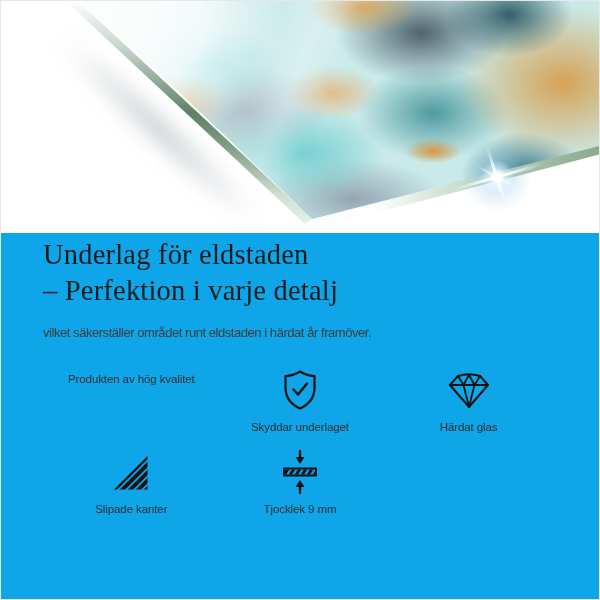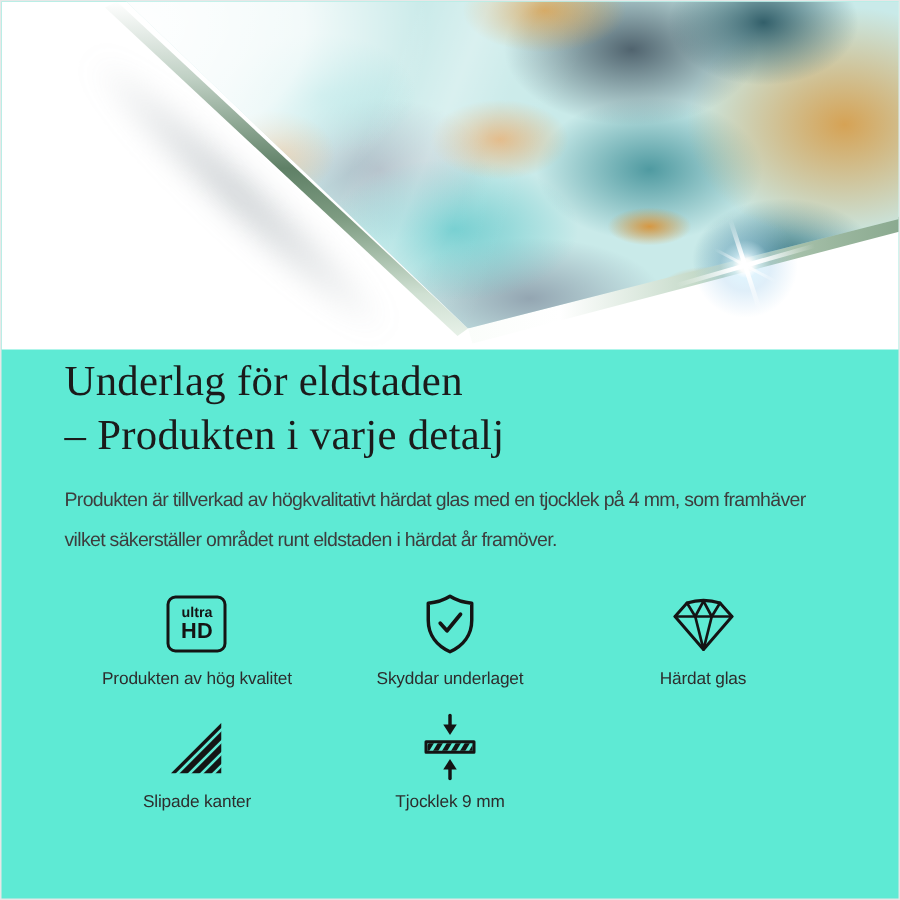--- a/index.html
+++ b/index.html
@@ -1,19 +1,19 @@
 <!DOCTYPE html>
 <html><head>
 <meta charset="utf-8">
 <style>
   * { margin:0; padding:0; box-sizing:border-box; }
   html,body { background:#fff; }
   .page {
     position:relative; width:600px; height:600px; overflow:hidden;
-    background:#5eead4; border:1px solid #e7e7e7;
+    background:#0ea5e9; border:1px solid #e7e7e7;
     font-family:"Liberation Sans","DejaVu Sans",sans-serif;
   }
 
   
   .hero { position:relative; width:600px; height:232px; background:#fff; overflow:hidden; }
 
   .hero-shadow {
     position:absolute; left:58px; top:4px; width:330px; height:46px;
     transform:rotate(43deg); transform-origin:left top;
     background:radial-gradient(ellipse 55% 50% at 48% 50%, rgba(118,130,138,0.42), rgba(118,130,138,0) 75%);
@@ -131,38 +131,31 @@
       <div class="sparkle-glow"></div>
       <div class="beam beam-a"></div>
       <div class="beam beam-b"></div>
       <div class="beam beam-c"></div>
     </div>
   </div>
 
   <div class="content">
     <h1>
       <span>Underlag för eldstaden</span>
-      <span>– Produkten i varje detalj</span>
+      <span>– Perfektion i varje detalj</span>
     </h1>
 
     <div class="desc">
-      <span>Produkten är tillverkad av högkvalitativt härdat glas med en tjocklek på 4 mm, som framhäver</span>
       <span>vilket säkerställer området runt eldstaden i härdat år framöver.</span>
     </div>
 
     <div class="features">
 
 
       <div class="feature">
-        <div class="icon-box">
-          <div class="uhd-box">
-            <span class="uhd-small">ultra</span>
-            <span class="uhd-big">HD</span>
-          </div>
-        </div>
         <div class="feature-label">Produkten av hög kvalitet</div>
       </div>
 
       <div class="feature">
         <div class="icon-box">
           <svg width="44" height="44" viewBox="0 0 44 44">
             <path class="ln" stroke-width="2.3" d="M22 3.5 C26 6 31 7.6 36.5 8.2 L36.5 19.5 C36.5 29.5 30.5 36.6 22 40.5 C13.5 36.6 7.5 29.5 7.5 19.5 L7.5 8.2 C13 7.6 18 6 22 3.5 Z"></path>
             <path class="ln" stroke-width="2.5" d="M15.5 21.5 L20 26.5 L29 15.5"></path>
           </svg>
         </div>

